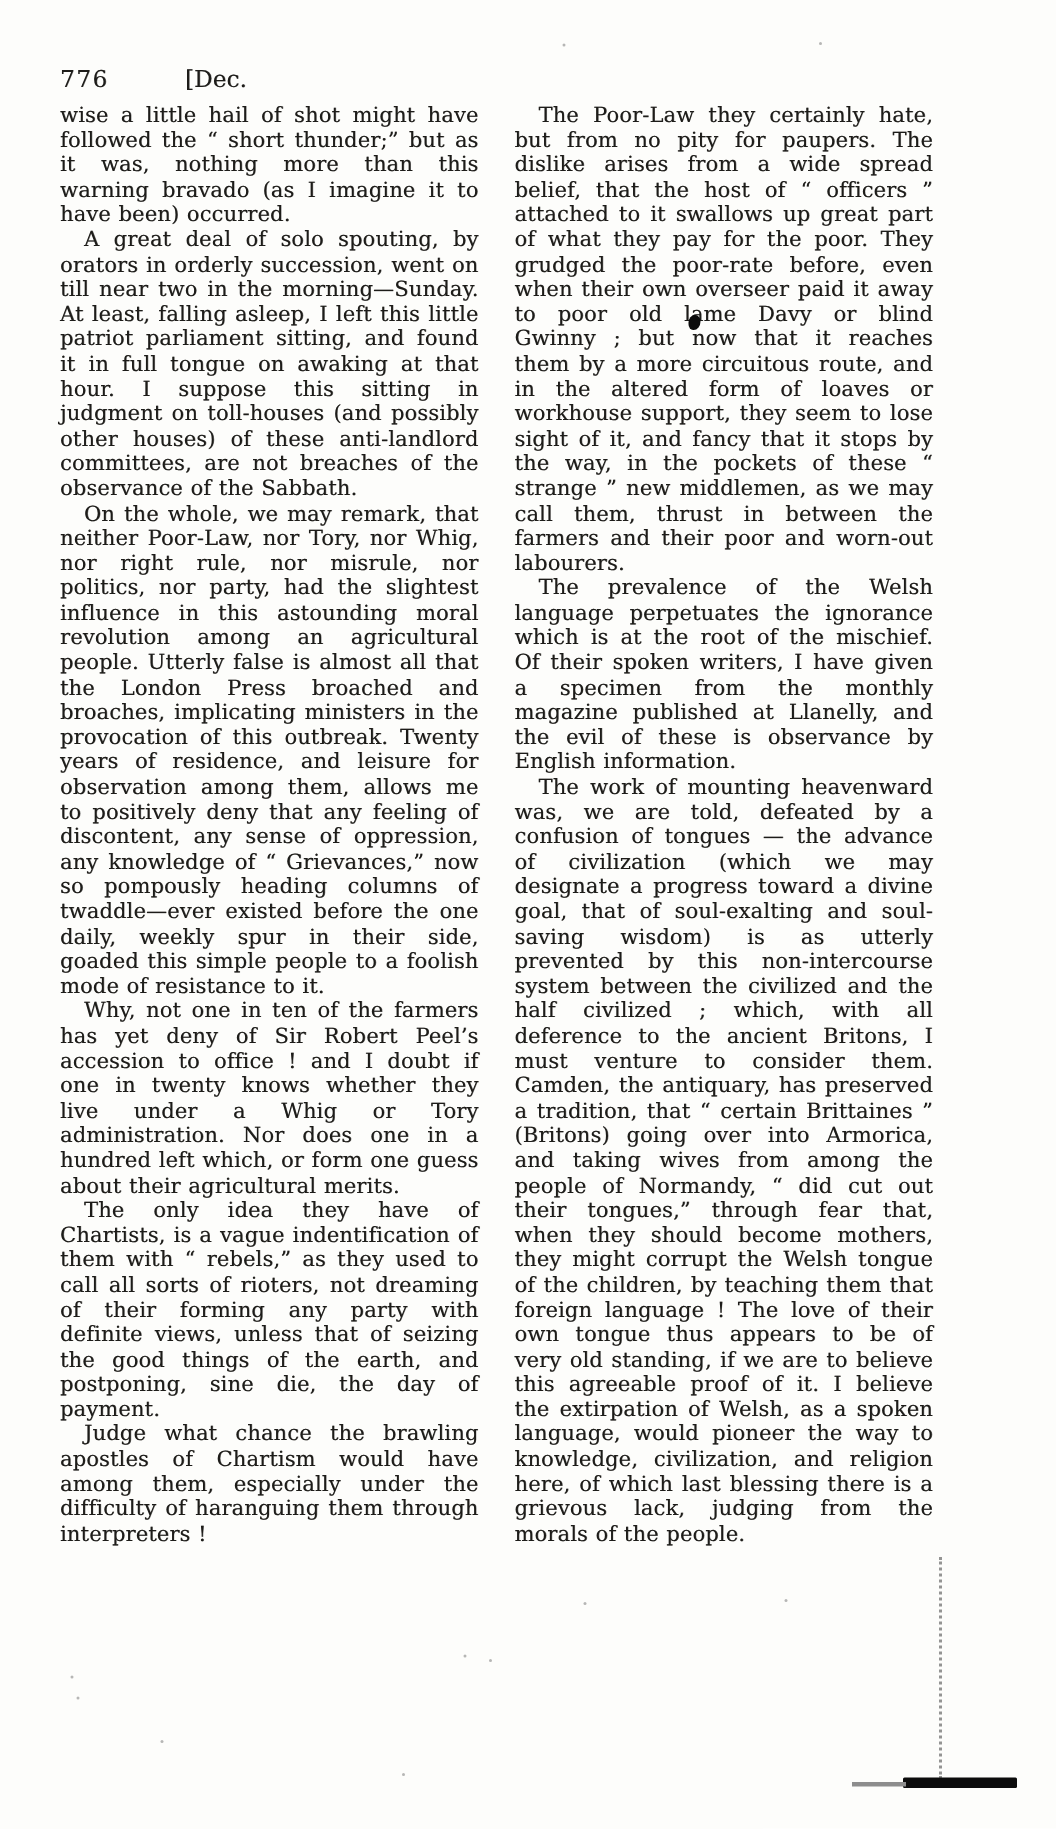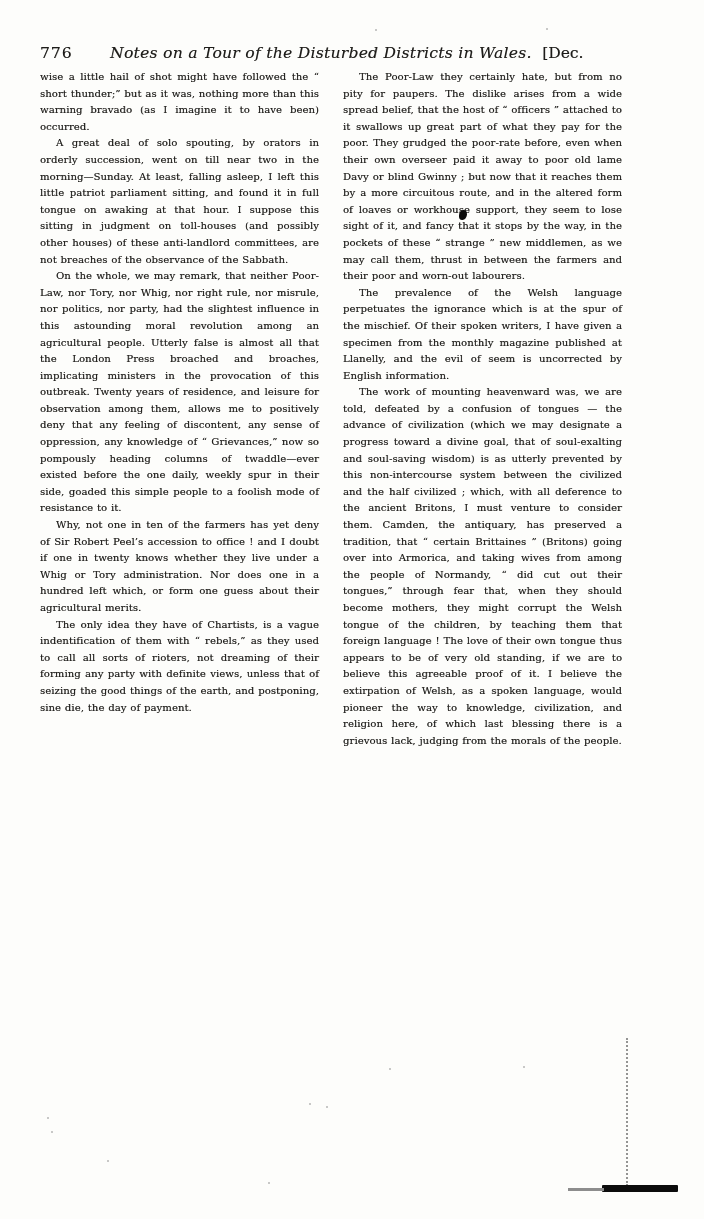--- a/index.html
+++ b/index.html
@@ -53,21 +53,21 @@
     width: 582px;
     display: flex;
     gap: 24px;
   }
   .col {
     width: 279px;
   }
   p.para {
     margin: 0;
     text-align: justify;
-    font-size: 10px;
+    font-size: 14px;
     line-height: 16.6px;
     letter-spacing: 0.1px;
     word-spacing: 0.5px;
     text-shadow: 0.3px 0 rgba(29,28,25,0.55);
   }
   p.para.indent { text-indent: 16px; }
   .it { }
 
   
   .ink-blot {
@@ -122,35 +122,35 @@
   .s9 { left: 107px; top: 1160px; }
   .s10 { left: 268px; top: 1182px; }
 </style>
 </head>
 <body>
 
 <div class="page">
 
   <div class="running-header">
     <span class="page-number">776</span>
-    <span class="header-title">Notes on a Tour of the Disturbed Districts in Wales.</span>
     <span class="issue-marker">[Dec.</span>
   </div>
 
   <div class="columns">
     <div class="col">
         <p class="para"><span>wise a little hail of shot might have followed the “ short thunder;” but as it was, nothing more than this warning bravado (as I imagine it to have been) occurred.</span></p>
         <p class="para indent"><span>A great deal of </span><span class="it">solo</span><span> spouting, by orators in orderly succession, went on till near two in the morning—</span><span class="it">Sunday.</span><span> At least, falling asleep, I left this little patriot parliament sitting, and found it in full tongue on awaking at that hour. I suppose this sitting in judgment on toll-houses (and possibly </span><span class="it">other</span><span> houses) of these anti-landlord committees, are </span><span class="it">not</span><span> breaches of the observance of the Sabbath.</span></p>
         <p class="para indent"><span>On the whole, we may remark, that neither Poor-Law, nor Tory, nor Whig, nor right rule, nor misrule, nor politics, nor party, had the slightest influence in this astounding moral revolution among an agricultural people. Utterly false is almost all that the London Press broached and broaches, implicating ministers in the provocation of this outbreak. Twenty years of residence, and leisure for observation among them, allows me to positively deny that any feeling of discontent, any sense of oppression, any knowledge of “ Grievances,” now so pompously heading columns of twaddle—ever existed before the </span><span class="it">one</span><span> daily, weekly spur in their side, goaded this simple people to a foolish mode of resistance to it.</span></p>
         <p class="para indent"><span>Why, not one in ten of the farmers has yet deny of Sir Robert Peel’s accession to office ! and I doubt if one in twenty knows whether they live under a Whig or Tory administration. Nor does one in a hundred </span><span class="it">left</span><span> which, or form one guess about their agricultural merits.</span></p>
         <p class="para indent"><span>The only idea they have of Chartists, is a vague indentification of them with “ </span><span class="it">rebels</span><span>,” as they </span><span class="it">used</span><span> to call </span><span class="it">all</span><span> sorts of rioters, not dreaming of their forming any party with definite views, unless that of seizing the good things of the earth, and postponing, </span><span class="it">sine die</span><span>, the day of payment.</span></p>
+        <p class="para indent"><span>Judge what chance the brawling apostles of Chartism would have among them, especially under the difficulty of haranguing them through interpreters !</span></p>
       </div>
     <div class="col">
         <p class="para indent"><span>The Poor-Law they certainly hate, but from no pity for paupers. The dislike arises from a wide spread belief, that the host of “ officers ” attached to it swallows up great part of what they pay for the poor. They grudged the poor-rate before, even when their own overseer paid it away to poor old lame Davy or blind Gwinny ; but now that it reaches them by a more circuitous route, and in the altered form of loaves or workhouse support, they seem to lose sight of it, and fancy that it stops </span><span class="it">by the way</span><span>, in the pockets of these “ strange ” new middlemen, as we may call them, thrust in between the farmers and their poor and worn-out labourers.</span></p>
-        <p class="para indent"><span>The prevalence of the Welsh language perpetuates the ignorance which is at the spur of the mischief. Of their </span><span class="it">spoken</span><span> writers, I have given a specimen from the monthly magazine published at Llanelly, and the evil of seem is uncorrected by English information.</span></p>
+        <p class="para indent"><span>The prevalence of the Welsh language perpetuates the ignorance which is at the root of the mischief. Of their </span><span class="it">spoken</span><span> writers, I have given a specimen from the monthly magazine published at Llanelly, and the evil of these is observance by English information.</span></p>
         <p class="para indent"><span>The work of mounting heavenward was, we are told, defeated by a confusion of tongues — the advance of civilization (which we may designate a progress toward a divine goal, that of soul-exalting and soul-saving wisdom) is as utterly prevented by this non-intercourse system between the civilized and the </span><span class="it">half</span><span> civilized ; which, with all deference to the ancient Britons, I must venture to consider them. Camden, the antiquary, has preserved a tradition, that “ certain Brittaines ” (Britons) going over into Armorica, and taking wives from among the people of Normandy, “ </span><span class="it">did cut out their tongues</span><span>,” through fear that, when they should become mothers, they might corrupt the Welsh tongue of the children, by teaching them that foreign language ! The love of their own tongue thus appears to be of very old standing, if we are to believe this agreeable proof of it. I believe the extirpation of Welsh, as a spoken language, would pioneer the way to knowledge, civilization, and </span><span class="it">religion</span><span> here, of which last blessing there is a grievous lack, judging from the morals of the people.</span></p>
       </div>
   </div>
 
   <div class="ink-blot"></div>
   <div class="scan-dotted-line"></div>
   <div class="scan-bar"></div>
   <div class="scan-bar-tail"></div>
   <div class="speck s1"></div>
   <div class="speck s2"></div>

